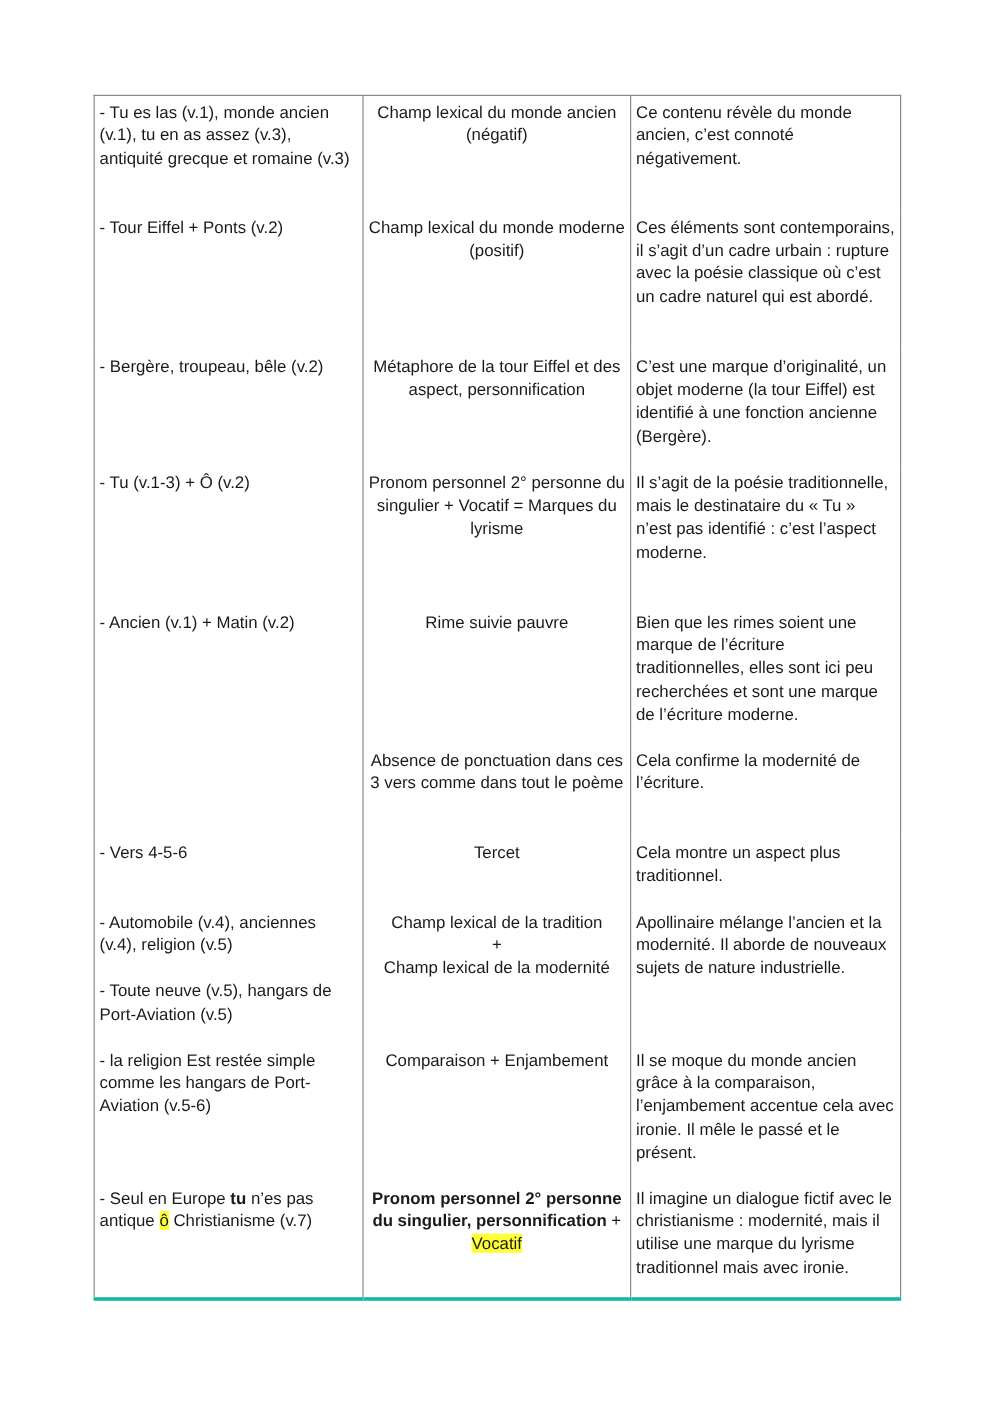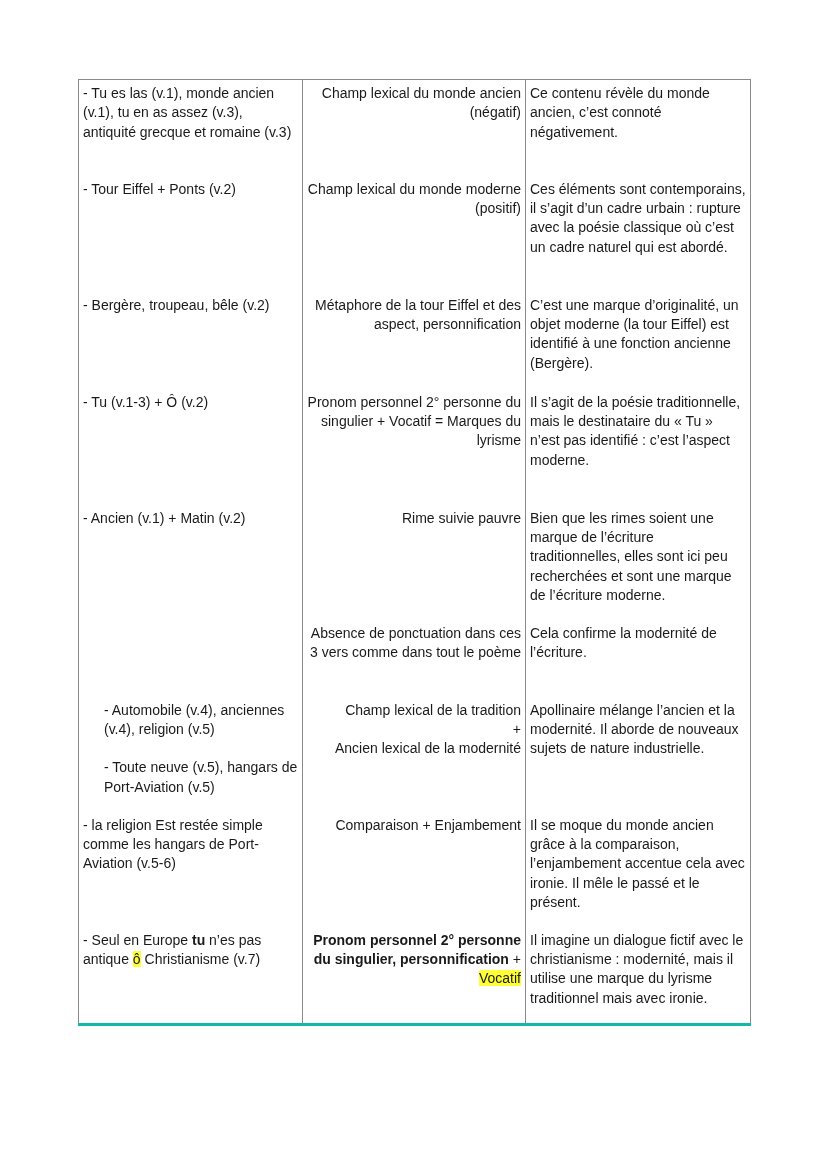--- a/index.html
+++ b/index.html
@@ -10,22 +10,22 @@
       width: 672px; border-collapse: collapse; table-layout: fixed;
       font-family: Liberation Sans, sans-serif; font-size: 14px; line-height: 19.4px; color: #1a1a1a;
     }
     table.analysis td {
       border-left: 1px solid #8a8a8a; border-right: 1px solid #8a8a8a;
       vertical-align: top; padding: 4px 4px 0 4px;
     }
     table.analysis tr:first-child td { border-top: 1px solid #8a8a8a; }
     table.analysis tr:last-child td { border-bottom: 3px solid #14b8a6; }
     col.c1 { width: 224px; } col.c2 { width: 223px; } col.c3 { width: 225px; }
-    td.mid { text-align: right; }
-    .block { display: block; margin-left: 21px; }
+    td.mid { text-align: center; }
+    .block { display: block; }
     .b { font-weight: bold; }
     .hl { background: #ffff38; }
     .gap { height: 19px; }
   </style>
 </head>
 <body>
 
 <div class="page">
   <table class="analysis">
     <colgroup>
@@ -57,30 +57,35 @@
       <tr style="height:115px">
         <td>- Ancien (v.1) + Matin (v.2)</td>
         <td class="mid">Rime suivie pauvre</td>
         <td>Bien que les rimes soient une marque de l’écriture traditionnelles, elles sont ici peu recherchées et sont une marque de l’écriture moderne.</td>
       </tr>
       <tr style="height:77px">
         <td></td>
         <td class="mid">Absence de ponctuation dans ces 3 vers comme dans tout le poème</td>
         <td>Cela confirme la modernité de l’écriture.</td>
       </tr>
+      <tr style="height:58px">
+        <td>- Vers 4-5-6</td>
+        <td class="mid">Tercet</td>
+        <td>Cela montre un aspect plus traditionnel.</td>
+      </tr>
       <tr style="height:115px">
         <td>
           <span class="block">- Automobile (v.4), anciennes (v.4), religion (v.5)</span>
           <div class="gap"></div>
           <span class="block">- Toute neuve (v.5), hangars de Port-Aviation (v.5)</span>
         </td>
         <td class="mid">
           <span class="block">Champ lexical de la tradition</span>
           <span class="block">+</span>
-          <span class="block">Ancien lexical de la modernité</span>
+          <span class="block">Champ lexical de la modernité</span>
         </td>
         <td>Apollinaire mélange l’ancien et la modernité. Il aborde de nouveaux sujets de nature industrielle.</td>
       </tr>
       <tr style="height:115px">
         <td>- la religion Est restée simple comme les hangars de Port-Aviation (v.5-6)</td>
         <td class="mid">Comparaison + Enjambement</td>
         <td>Il se moque du monde ancien grâce à la comparaison, l’enjambement accentue cela avec ironie. Il mêle le passé et le présent.</td>
       </tr>
       <tr style="height:98px">
         <td><span>- Seul en Europe </span><span class="b">tu</span><span> n’es pas antique </span><span class="hl">ô</span><span> Christianisme (v.7)</span></td>

